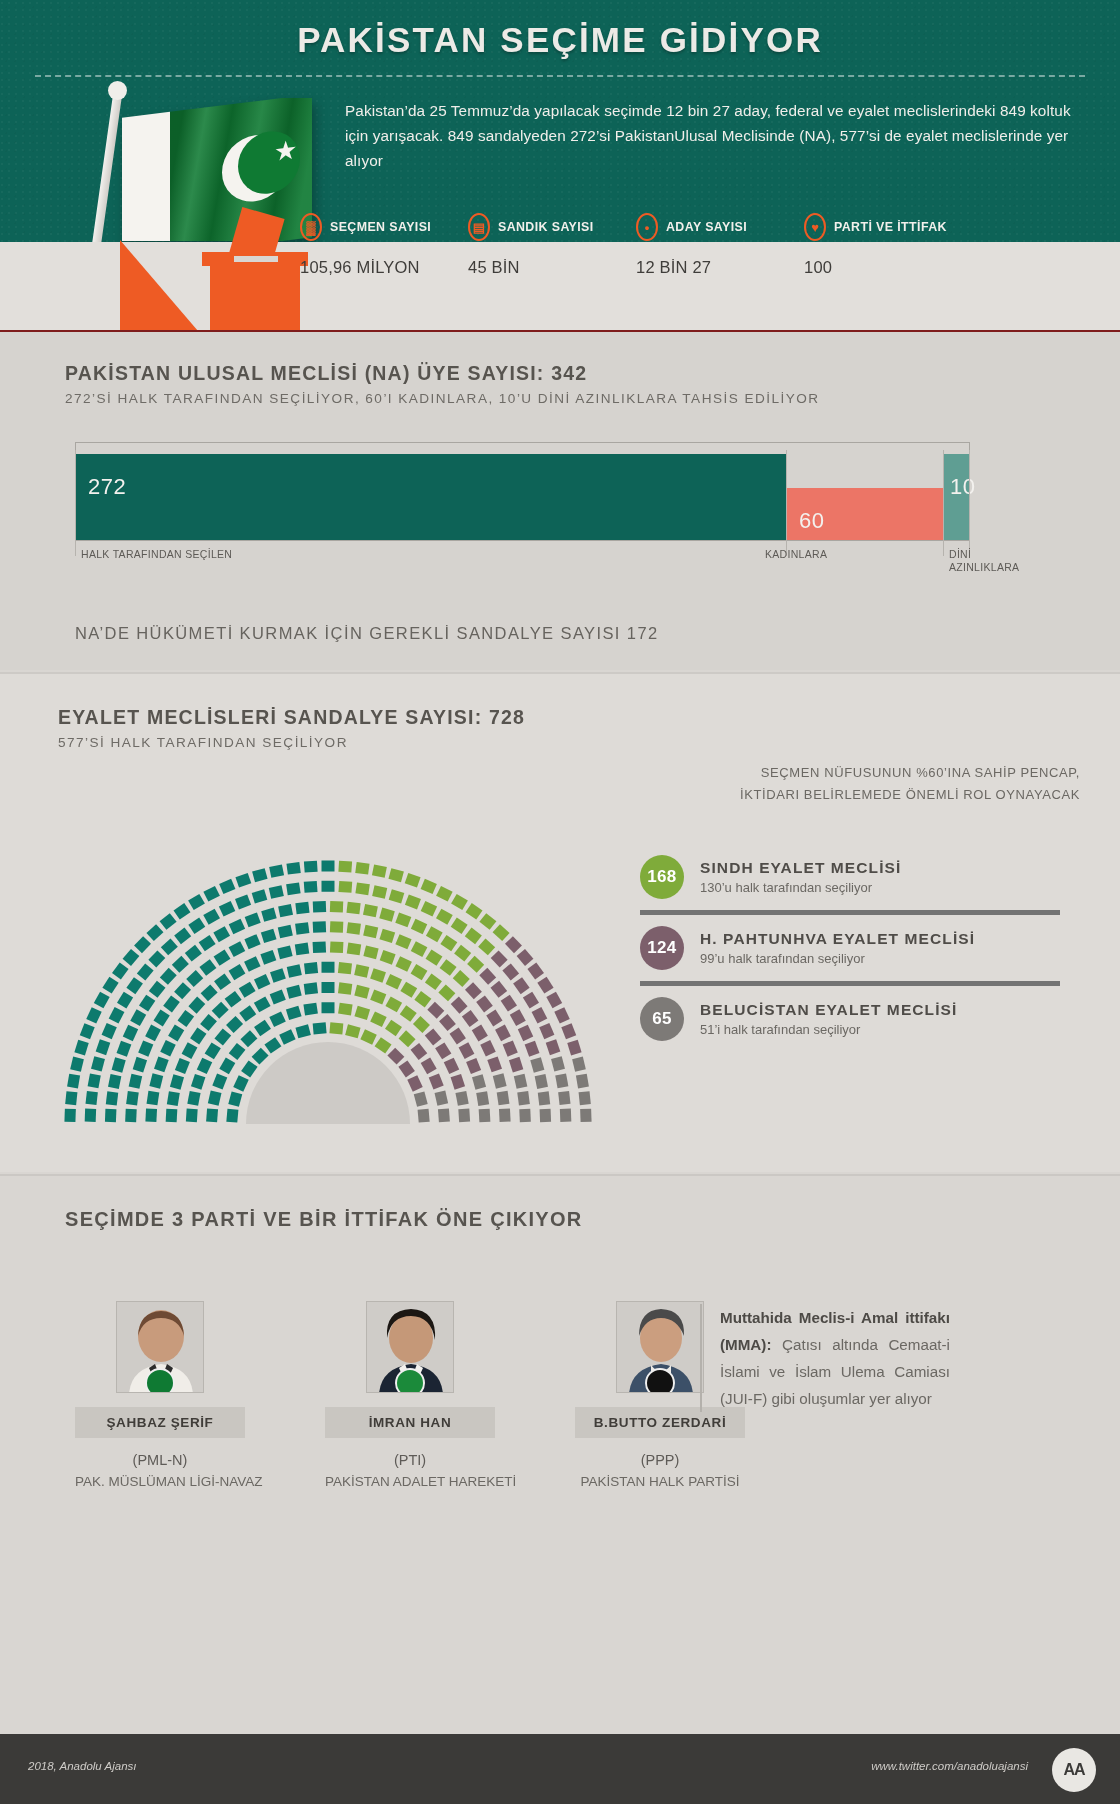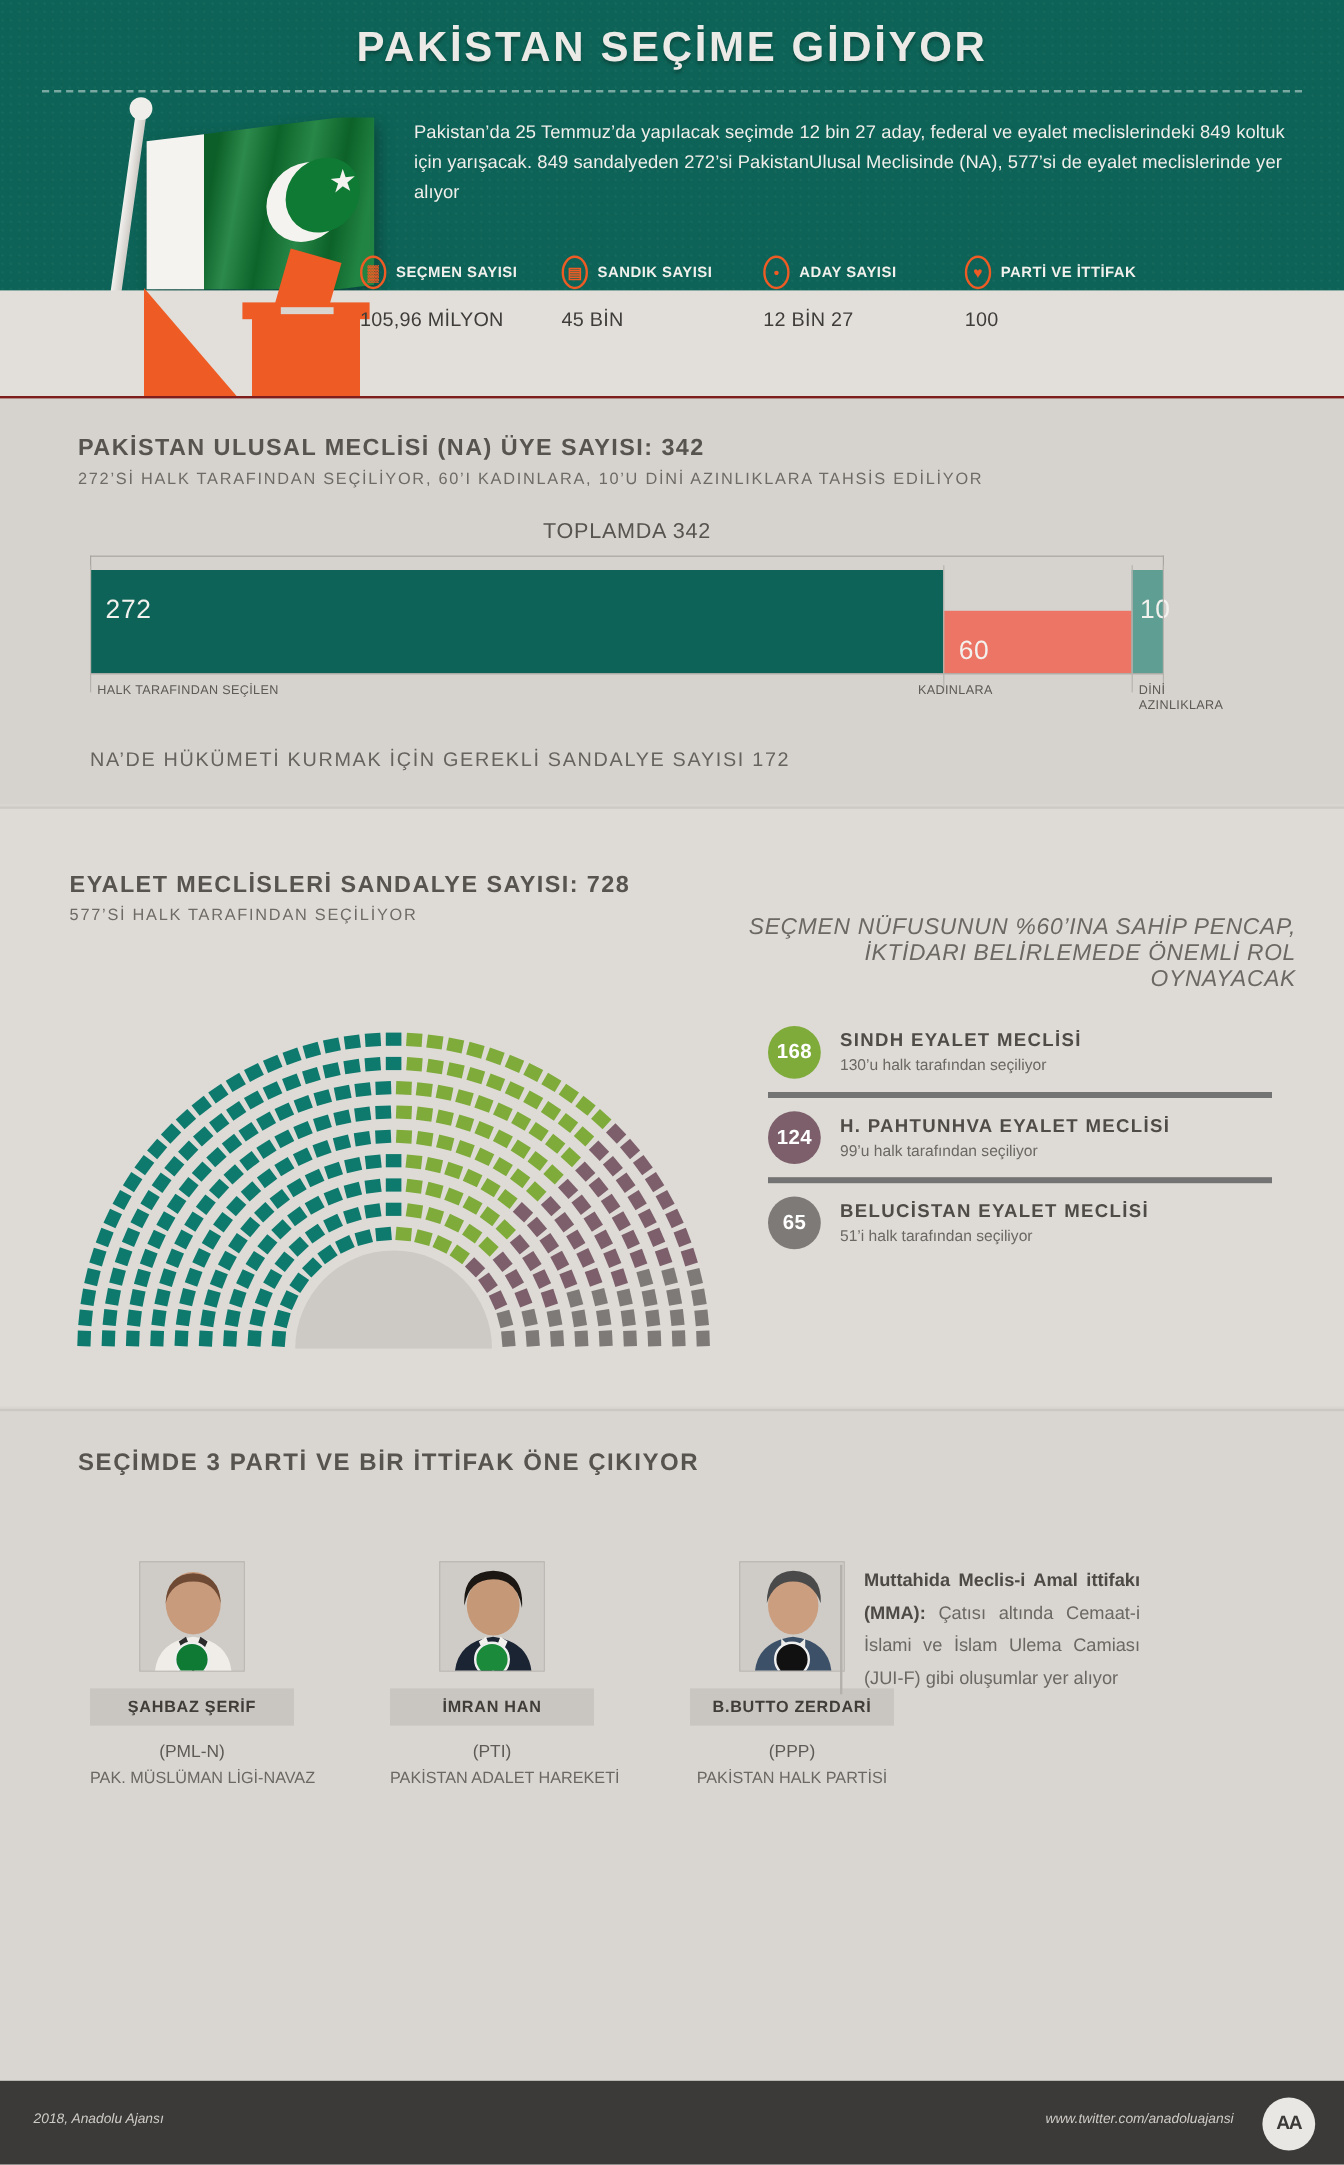--- a/index.html
+++ b/index.html
@@ -152,21 +152,21 @@
   }
 
   
   .sec-prov {
     position:absolute; left:0; top:672px; width:1120px; height:500px;
     background:#dedbd7;
     border-top:2px solid #cdcac6;
   }
   .prov-note {
     position:absolute; right:40px; top:88px; width:470px; text-align:right;
-    font-style:italic; font-size:19px; color:#6b6863; line-height:22px; letter-spacing:.6px;
+    font-size:13px; color:#6b6863; line-height:22px; letter-spacing:.6px;
   }
   .legend { position:absolute; left:640px; top:170px; width:420px; }
   .legend-row { display:flex; align-items:center; gap:16px; padding:11px 0; }
   .legend-row + .legend-row { border-top:5px solid #737373; }
   .legend-badge {
     width:44px; height:44px; border-radius:50%; flex:0 0 auto;
     display:flex; align-items:center; justify-content:center;
     color:#fff; font-size:17px; font-weight:bold; letter-spacing:.3px;
   }
   .legend-name { font-size:15.5px; font-weight:bold; color:#4f4c48; letter-spacing:1.1px; }
@@ -293,21 +293,20 @@
     </div>
   </div>
 
   <div class="sec-na">
     <div style="position:absolute;left:65px;top:30px;">
       <div class="sec-heading">PAKİSTAN ULUSAL MECLİSİ (NA) ÜYE SAYISI: 342</div>
       <div class="sec-sub">272’Sİ HALK TARAFINDAN SEÇİLİYOR, 60’I KADINLARA, 10’U DİNİ AZINLIKLARA TAHSİS EDİLİYOR</div>
     </div>
 
     <div style="position:absolute;left:75px;top:100px;width:895px;">
-      <div class="toplamda">TOPLAMDA 342</div>
       <div class="axis-top"></div>
       <div class="bars">
         <div class="bar b1" style="width:711px;">
           <span>272</span>
         </div>
         <div class="bar b2" style="width:157px;margin-top:34px;">
           <span>60</span>
         </div>
         <div class="bar b3" style="width:27px;">
           <span style="left:7px;">10</span>
@@ -321,21 +320,21 @@
         <div class="bar-cap" style="left:6px;width:280px;">HALK TARAFINDAN SEÇİLEN</div>
         <div class="bar-cap" style="left:690px;width:140px;">KADINLARA</div>
         <div class="bar-cap" style="left:874px;width:90px;">DİNİ AZINLIKLARA</div>
       </div>
     </div>
 
     <div class="note-172" style="position:absolute;left:75px;top:292px;">NA’DE HÜKÜMETİ KURMAK İÇİN GEREKLİ SANDALYE SAYISI 172</div>
   </div>
 
   <div class="sec-prov">
-    <div style="position:absolute;left:58px;top:32px;margin-top:20px;">
+    <div style="position:absolute;left:58px;top:32px;">
       <div class="sec-heading">EYALET MECLİSLERİ SANDALYE SAYISI: 728</div>
       <div class="sec-sub">577’Sİ HALK TARAFINDAN SEÇİLİYOR</div>
     </div>
 
     <div class="prov-note">
       <div>SEÇMEN NÜFUSUNUN %60’INA SAHİP PENCAP,</div>
       <div>İKTİDARI BELİRLEMEDE ÖNEMLİ ROL OYNAYACAK</div>
     </div>
 
     <div class="hemi">

